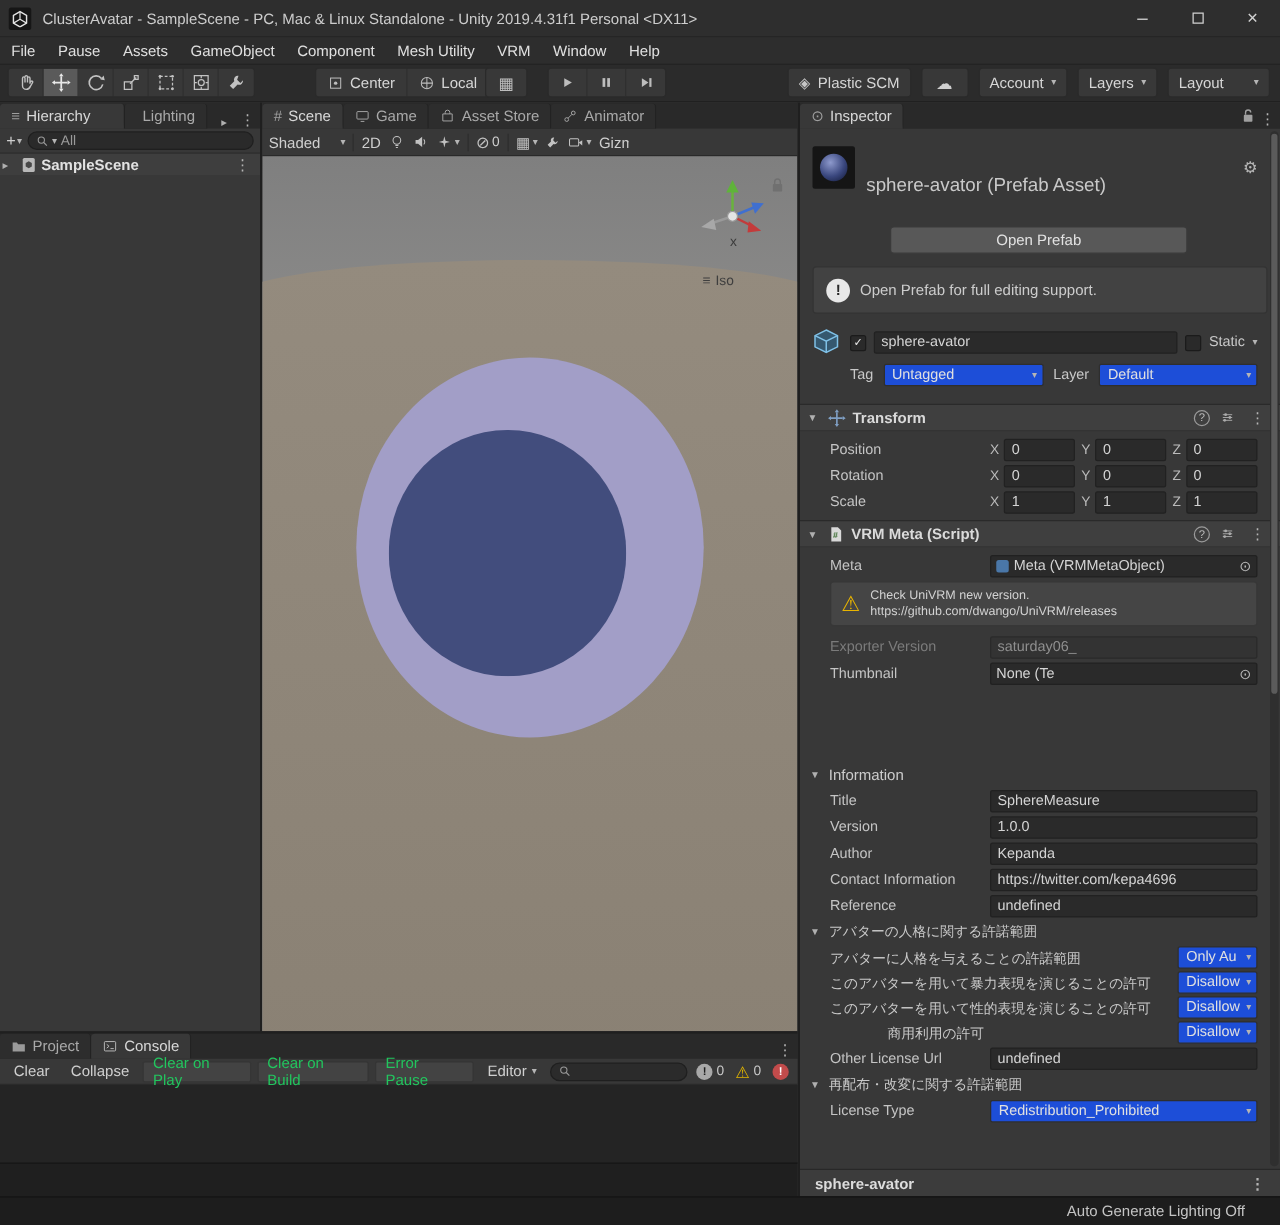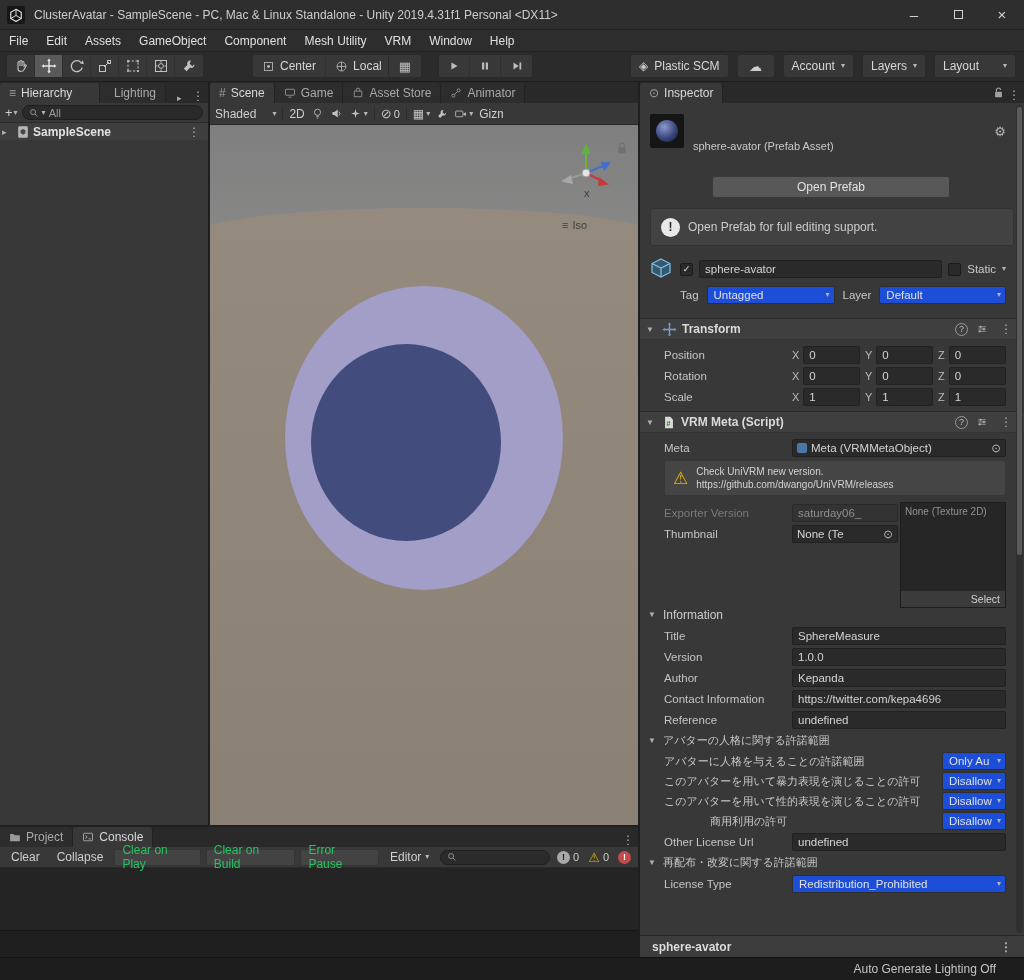--- a/index.html
+++ b/index.html
@@ -113,21 +113,21 @@
     <span class="winctl">
         <span class="maxbox"></span>
       </span>
     <span class="winctl">
         <span>×</span>
       </span>
   </div>
 
   <div id="menubar" class="abs">
     <span class="menu-item">File</span>
-    <span class="menu-item">Edit</span>
+    <span class="menu-item">Pause</span>
     <span class="menu-item">Assets</span>
     <span class="menu-item">GameObject</span>
     <span class="menu-item">Component</span>
     <span class="menu-item">Mesh Utility</span>
     <span class="menu-item">VRM</span>
     <span class="menu-item">Window</span>
     <span class="menu-item">Help</span>
   </div>
 
   <div id="toolbar" class="abs">
@@ -405,21 +405,21 @@
         </svg>
       <span class="kebab" style="margin-bottom:1px;">⋮</span>
     </div>
 
     <div id="insp-body">
 
       <div class="row" style="padding:7px 18px 0 10px;gap:9px;">
         <span style="width:34px;height:34px;background:#151515;border-radius:2px;display:flex;align-items:center;justify-content:center;">
           <span style="width:22px;height:22px;border-radius:50%;background:radial-gradient(circle at 38% 32%,#8d99cc,#3a477e 55%,#141b3a 95%);"></span>
         </span>
-        <span style="color:#c9c9c9;font-size:11px;flex:1;margin-top:30px;" class="clip">sphere-avator (Prefab Asset)</span>
+        <span style="color:#c9c9c9;font-size:15px;flex:1;margin-top:30px;" class="clip">sphere-avator (Prefab Asset)</span>
         <span style="color:#b5b5b5;font-size:13px;">⚙</span>
       </div>
 
       <div style="margin:24px 74px 0 72px;height:22px;background:#585858;border:1px solid #3a3a3a;border-radius:3px;display:flex;align-items:center;justify-content:center;color:#e2e2e2;">
         <span>Open Prefab</span>
       </div>
 
       <div id="open-note">
         <span class="bub">!</span>
         <span>Open Prefab for full editing support.</span>
@@ -569,27 +569,20 @@
             <input class="ifield" style="background: rgb(51, 51, 51); color: rgb(143, 143, 143); border-color: rgb(42, 42, 42);" value="saturday06_">
           </div>
           <div class="row" style="height:21px;">
             <span class="lblcol">Thumbnail</span>
             <span class="objfield" style="flex:1;">
               <span class="clip" style="flex:1;">None (Te</span>
               <span style="color:#b8b8b8;">⊙</span>
             </span>
           </div>
         </div>
-        <div style="width:106px;height:106px;background:#262626;border:1px solid #1d1d1d;display:flex;flex-direction:column;flex:none;">
-          <span style="font-size:10px;color:#929292;padding:3px 4px;">None (Texture 2D)</span>
-          <span style="flex:1;"></span>
-          <span style="height:16px;background:#3b3b3b;display:flex;align-items:center;justify-content:flex-end;padding:0 5px;font-size:10.5px;color:#d0d0d0;">
-              <span>Select</span>
-            </span>
-        </div>
       </div>
 
       <div class="foldrow">
         <span class="fold">▼</span>
         <span>Information</span>
       </div>
       <div class="irow">
         <span class="lblcol">Title</span>
         <input class="ifield" value="SphereMeasure" style="">
       </div>

